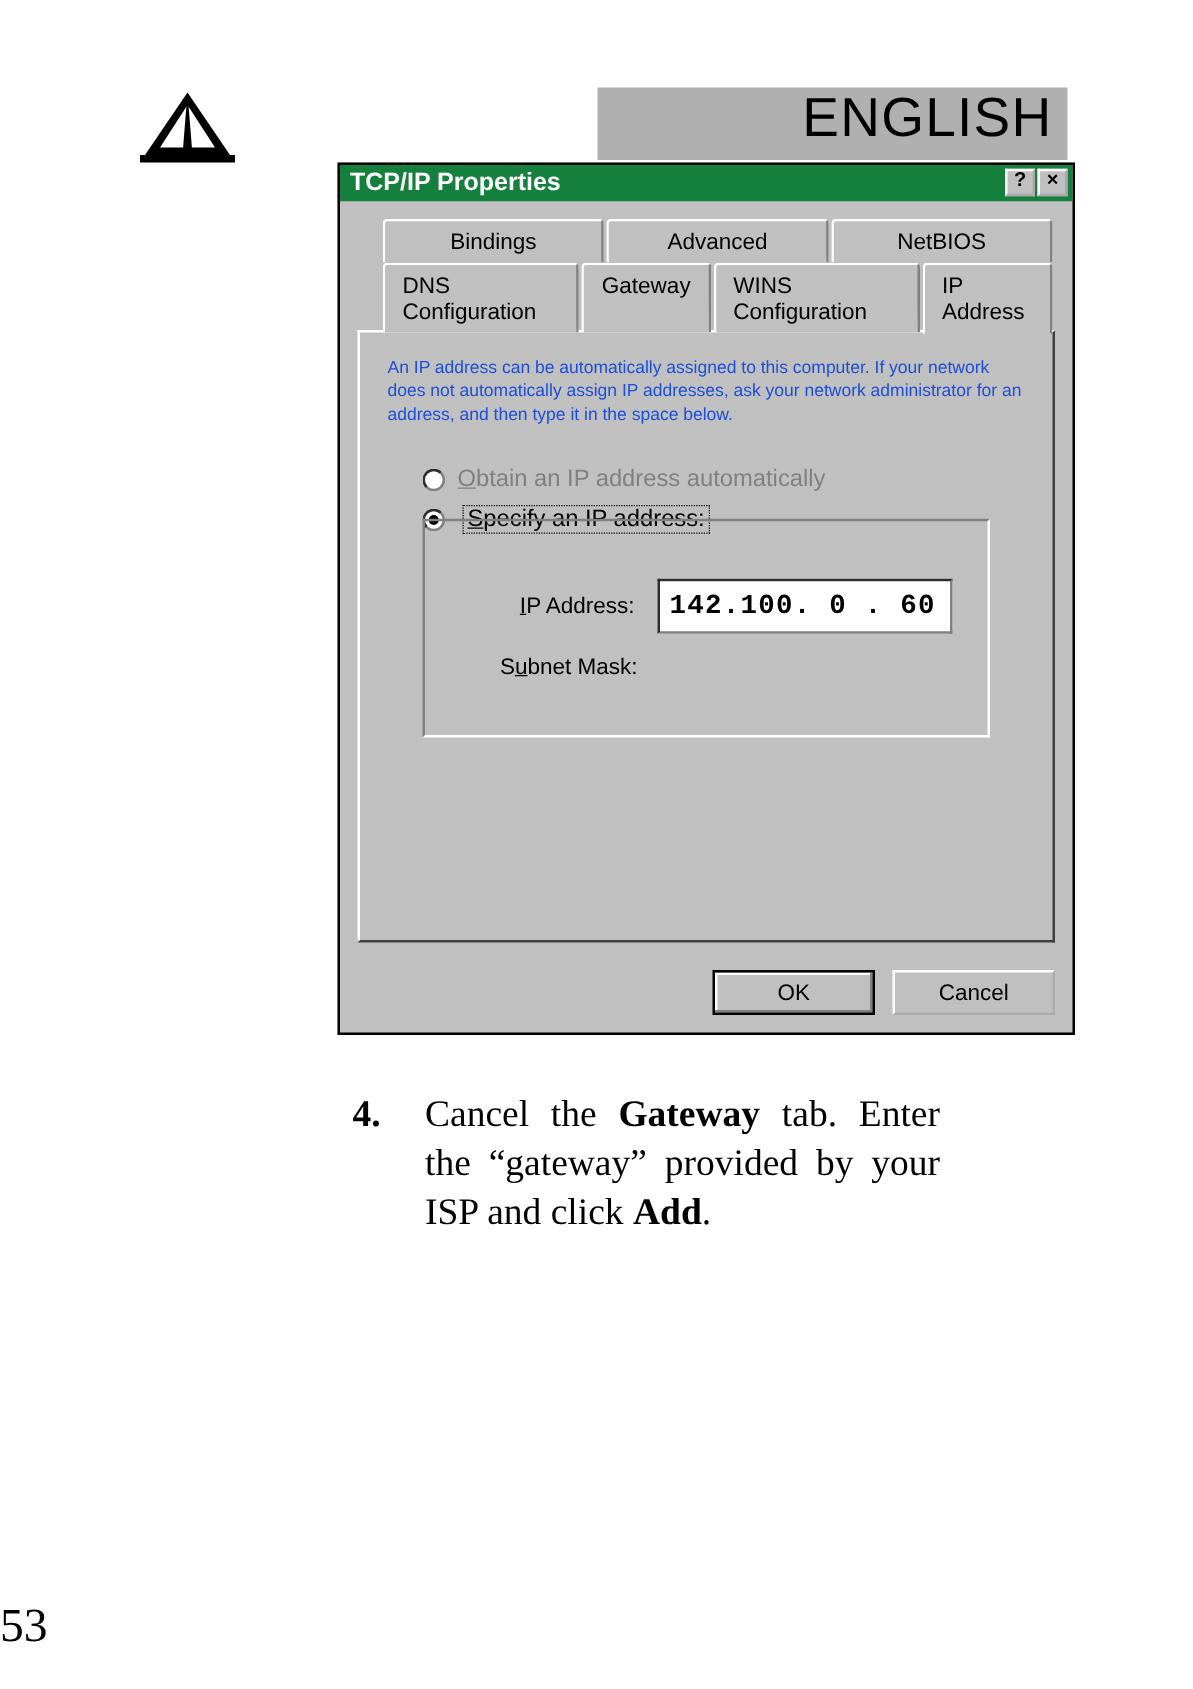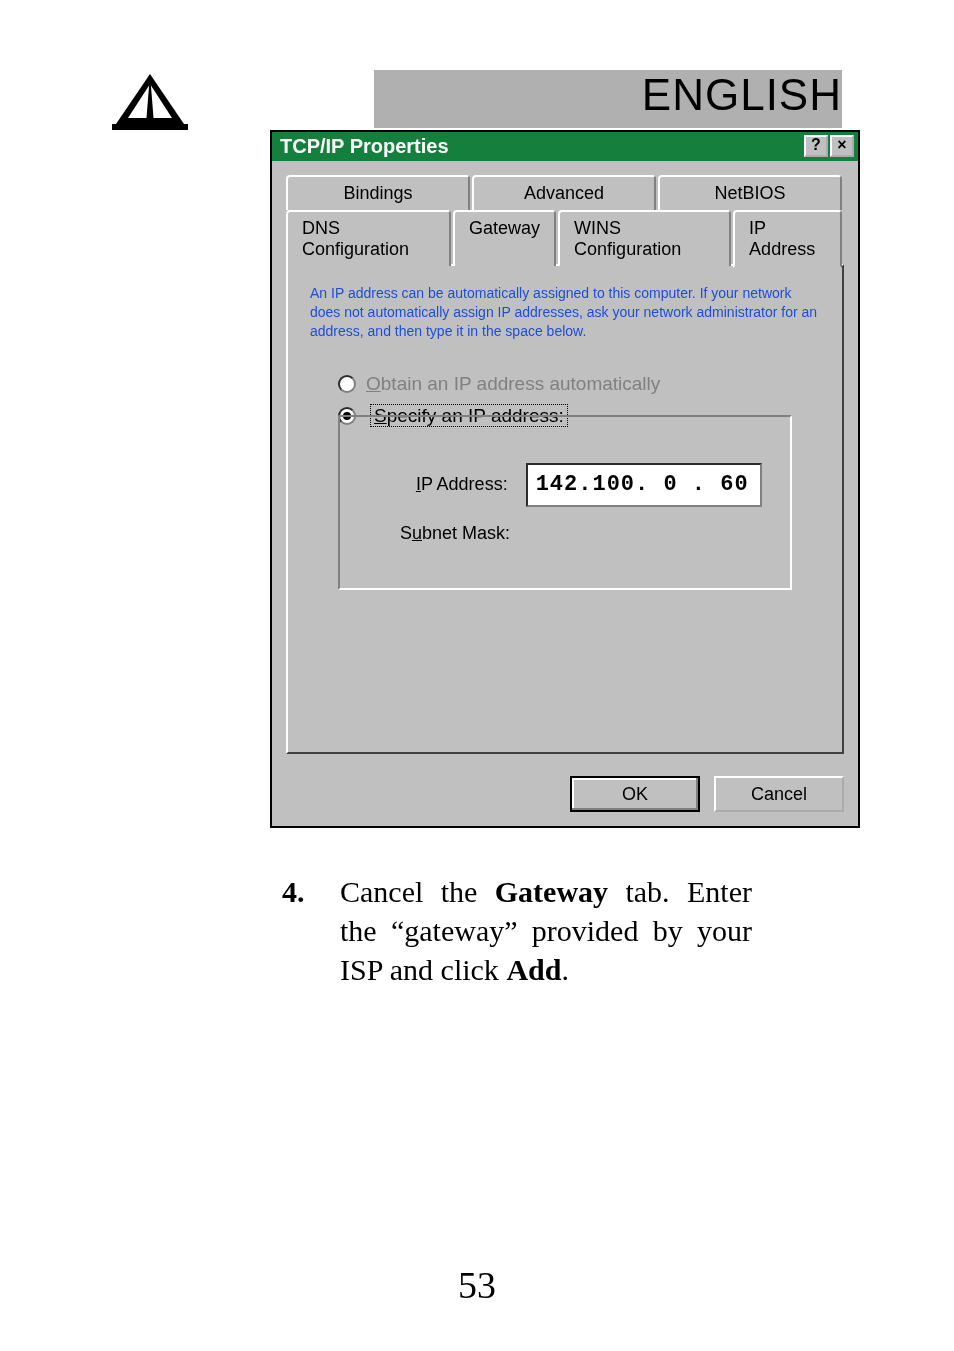--- a/index.html
+++ b/index.html
@@ -15,25 +15,26 @@
       position: relative;
     }
     .logo {
       position: absolute;
       top: 70px;
       left: 110px;
     }
     .header-band {
       position: absolute;
       top: 70px;
-      right: 112px;
-      width: 468px;
+      right: 100px;
+      width: 376px;
       height: 58px;
       background: #b0b0b0;
       text-align: right;
+      padding-right: 12px;
     }
     .header-band span {
       font-family: Arial, sans-serif;
       font-size: 44px;
       font-weight: normal;
       color: #000;
       letter-spacing: 1px;
     }
     .dialog-wrap {
       margin-top: 60px;
@@ -65,20 +66,21 @@
       font-weight: bold;
       line-height: 16px;
       text-align: center;
       color: #000;
     }
     .dialog-body { padding: 14px 14px 10px 14px; }
     .tabs-row {
       display: flex;
       position: relative;
       z-index: 2;
+      margin-left: 20px;
     }
     .tab {
       border-top: 2px solid #fff;
       border-left: 2px solid #fff;
       border-right: 2px solid #808080;
       background: #c0c0c0;
       padding: 6px 14px 6px 14px;
       font-size: 18px;
       color: #000;
       position: relative;
@@ -196,23 +198,23 @@
     }
     .instruction {
       margin: 42px 100px 0 180px;
       font-size: 30px;
       line-height: 1.3;
       text-align: justify;
       text-justify: inter-word;
     }
     .pagenum {
       position: absolute;
-      bottom: 44px;
+      bottom: 28px;
       left: 0; right: 0;
-      text-align: center;
+      text-align: left;
       font-size: 38px;
     }
     .underline { text-decoration: underline; }
   </style>
 </head>
 <body>
 
 <div class="page">
 
   <div class="logo">

